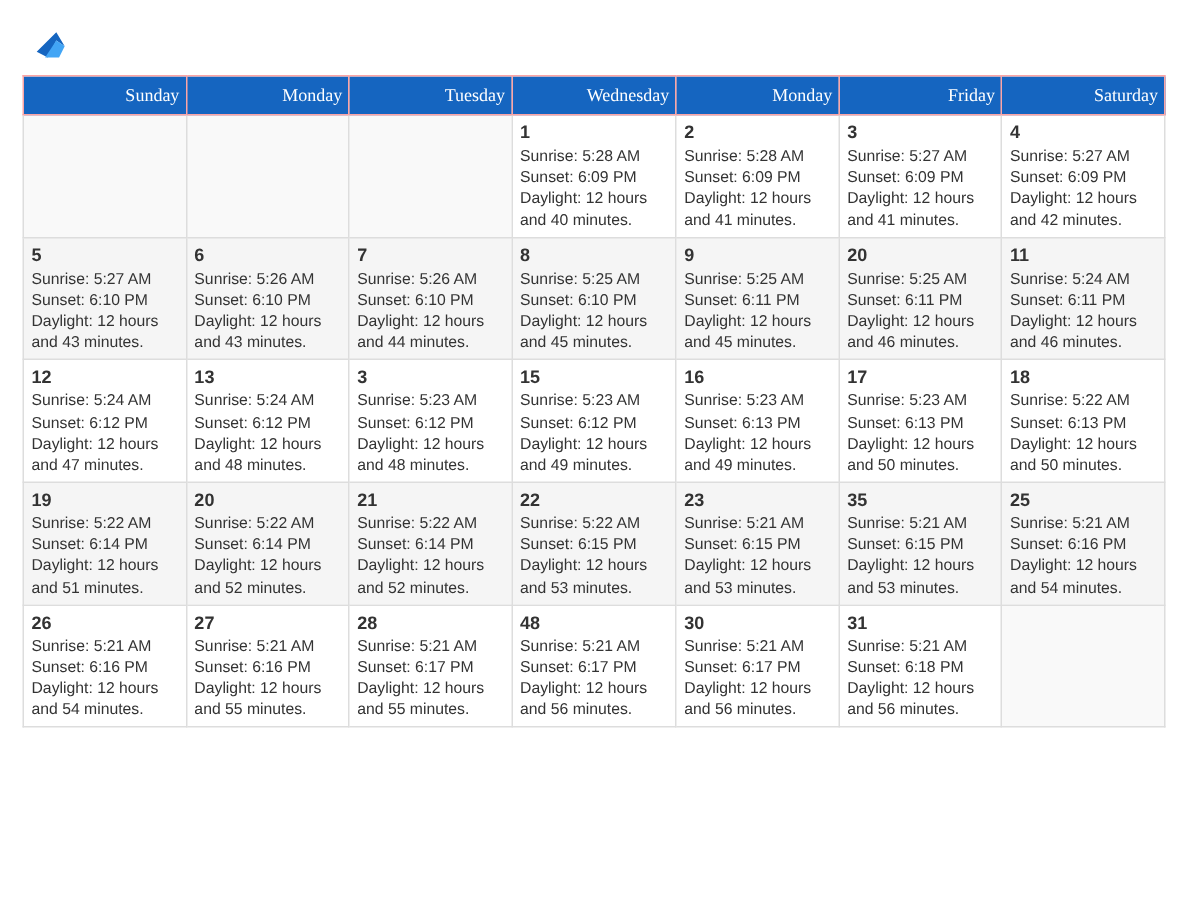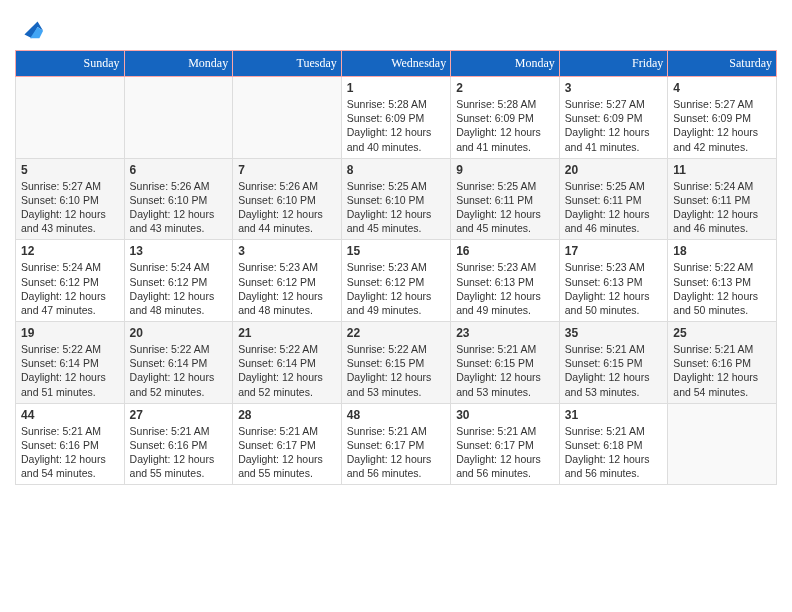--- a/index.html
+++ b/index.html
@@ -276,21 +276,21 @@
         </td>
         <td>
           <div class="day-number">25</div>
           <div class="day-info" style="white-space: pre-line;">Sunrise: 5:21 AM
 Sunset: 6:16 PM
 Daylight: 12 hours and 54 minutes.</div>
         </td>
       </tr>
       <tr>
         <td>
-          <div class="day-number">44</div>
+          <div class="day-number">26</div>
           <div class="day-info" style="white-space: pre-line;">Sunrise: 5:21 AM
 Sunset: 6:16 PM
 Daylight: 12 hours and 54 minutes.</div>
         </td>
         <td>
           <div class="day-number">27</div>
           <div class="day-info" style="white-space: pre-line;">Sunrise: 5:21 AM
 Sunset: 6:16 PM
 Daylight: 12 hours and 55 minutes.</div>
         </td>

